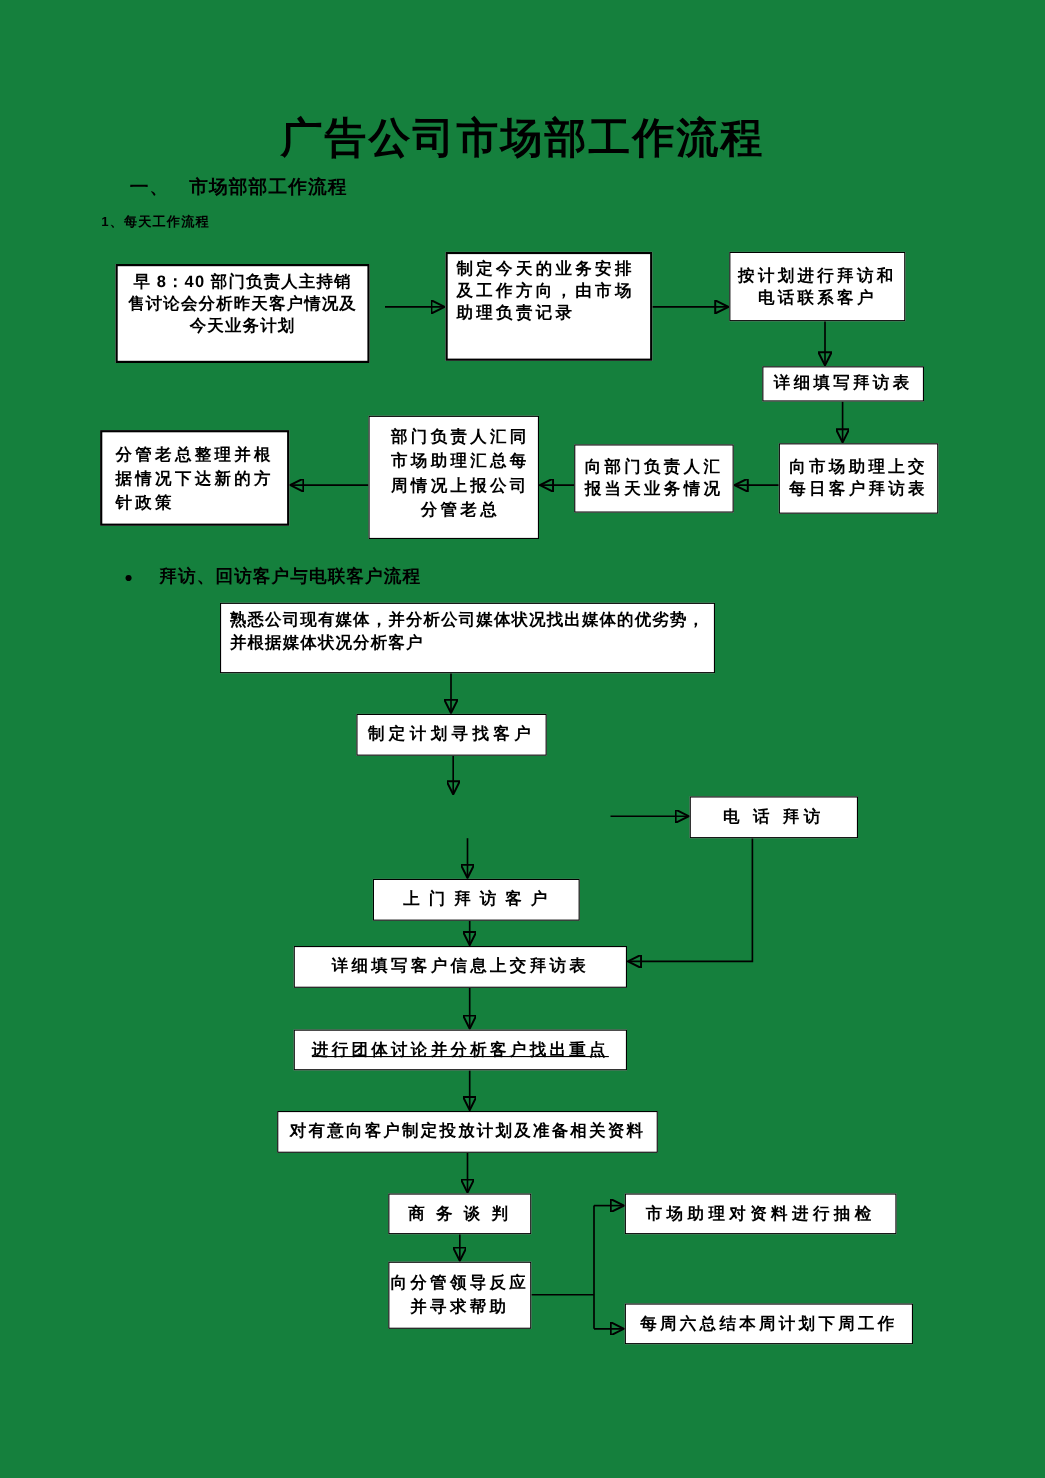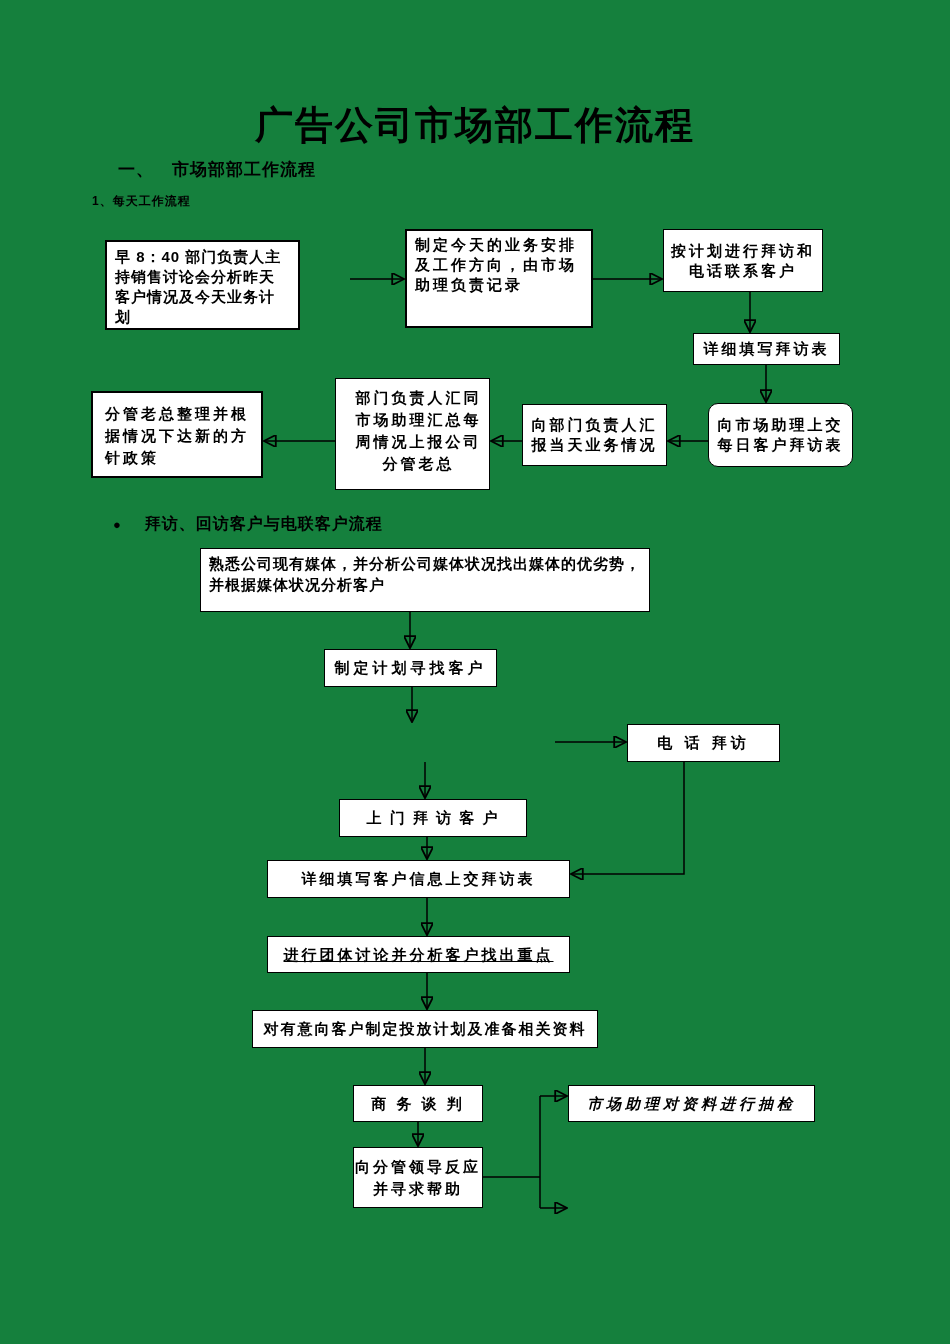--- a/index.html
+++ b/index.html
@@ -93,29 +93,29 @@
       <path d="M427,898 V934" marker-end="url(#ah)"></path>
       <path d="M427,973 V1008" marker-end="url(#ah)"></path>
       <path d="M425,1048 V1083" marker-end="url(#ah)"></path>
       <path d="M418,1122 V1145" marker-end="url(#ah)"></path>
       <path d="M483,1177 H540 M540,1096 V1208"></path>
       <path d="M540,1096 H566" marker-end="url(#ah)"></path>
       <path d="M540,1208 H566" marker-end="url(#ah)"></path>
     </g>
   </svg>
 
-  <div class="box thick topleft" style="left:105px;top:240px;width:195px;height:90px;padding:5px 8px;letter-spacing:1px;">早 8：40 部门负责人主持销售讨论会分析昨天客户情况及今天业务计划</div>
+  <div class="box thick topleft" style="left:105px;top:240px;width:231px;height:90px;padding:5px 8px;letter-spacing:1px;text-align:center;">早 8：40 部门负责人主持销售讨论会分析昨天客户情况及今天业务计划</div>
 
   <div class="box thick topleft" style="left:405px;top:229px;width:188px;height:99px;padding:4px 8px;">制定今天的业务安排及工作方向，由市场助理负责记录</div>
 
   <div class="box center" style="left:663px;top:229px;width:160px;height:63px;">按计划进行拜访和电话联系客户</div>
 
   <div class="box center" style="left:693px;top:333px;width:147px;height:32px;">详细填写拜访表</div>
 
-  <div class="box center" style="left:708px;top:403px;width:145px;height:64px;border-radius:10px;">向市场助理上交每日客户拜访表</div>
+  <div class="box center" style="left:708px;top:403px;width:145px;height:64px;">向市场助理上交每日客户拜访表</div>
 
   <div class="box center" style="left:522px;top:404px;width:145px;height:62px;">向部门负责人汇报当天业务情况</div>
 
   <div class="box topleft" style="left:335px;top:378px;width:155px;height:112px;padding:8px 0 0 12px;line-height:22px;text-align:center;">部门负责人汇同市场助理汇总每周情况上报公司分管老总</div>
 
   <div class="box thick topleft" style="left:91px;top:391px;width:172px;height:87px;padding:10px 0 0 12px;line-height:22px;">分管老总整理并根据情况下达新的方针政策</div>
 
   <div class="box topleft" style="left:200px;top:548px;width:450px;height:64px;padding:4px 8px;letter-spacing:1px;line-height:21px;">熟悉公司现有媒体，并分析公司媒体状况找出媒体的优劣势，并根据媒体状况分析客户</div>
 
   <div class="box center" style="left:324px;top:649px;width:173px;height:38px;letter-spacing:4px;">制定计划寻找客户</div>
@@ -128,16 +128,17 @@
   <div class="box center" style="left:267px;top:860px;width:303px;height:38px;">详细填写客户信息上交拜访表</div>
 
   <div class="box center" style="left:267px;top:936px;width:303px;height:37px;text-decoration:underline;">进行团体讨论并分析客户找出重点</div>
 
   <div class="box center" style="left:252px;top:1010px;width:346px;height:38px;letter-spacing:2px;">对有意向客户制定投放计划及准备相关资料</div>
 
   <div class="box center" style="left:353px;top:1085px;width:130px;height:37px;">商 务 谈 判</div>
 
   <div class="box center" style="left:353px;top:1147px;width:130px;height:61px;line-height:22px;">向分管领导反应并寻求帮助</div>
 
-  <div class="box center" style="left:568px;top:1085px;width:247px;height:37px;letter-spacing:4px;font-style:italic;">市场助理对资料进行抽检</div>
+  <div class="box center" style="left:568px;top:1085px;width:247px;height:37px;letter-spacing:4px;">市场助理对资料进行抽检</div>
 
+  <div class="box center" style="left:568px;top:1185px;width:262px;height:37px;">每周六总结本周计划下周工作</div>
 
 </div>
 
 </body></html>

